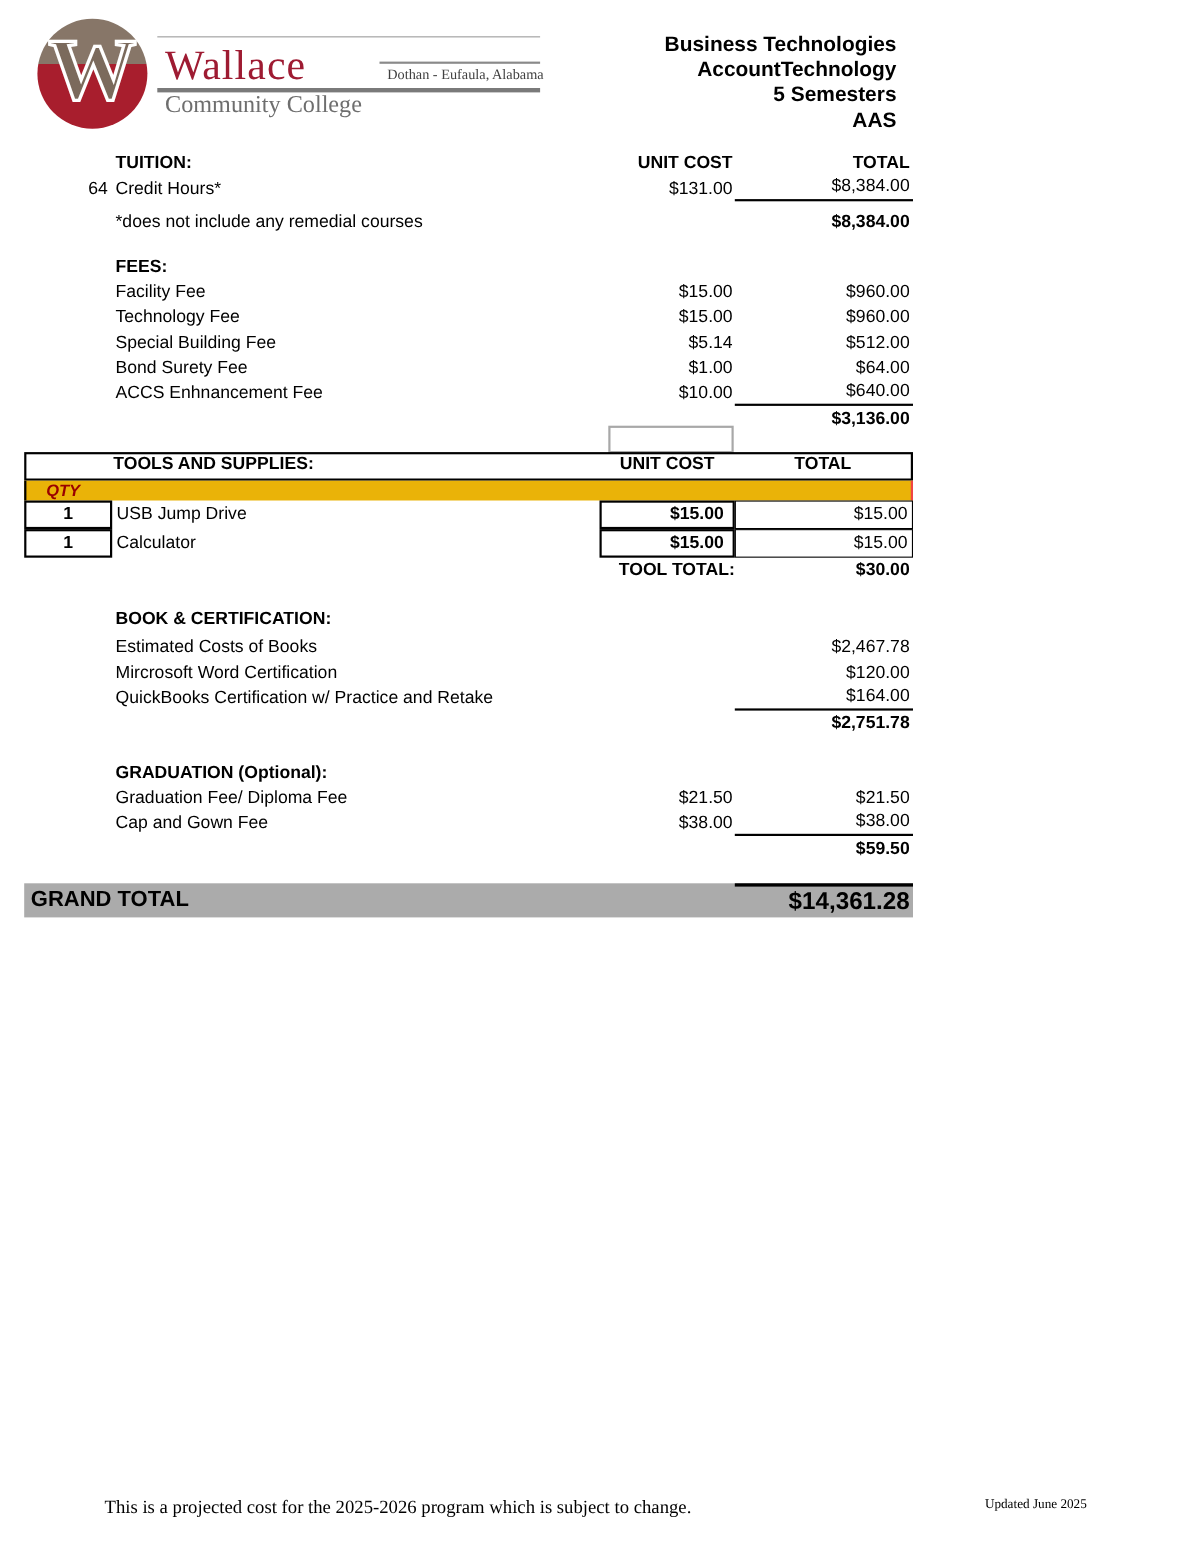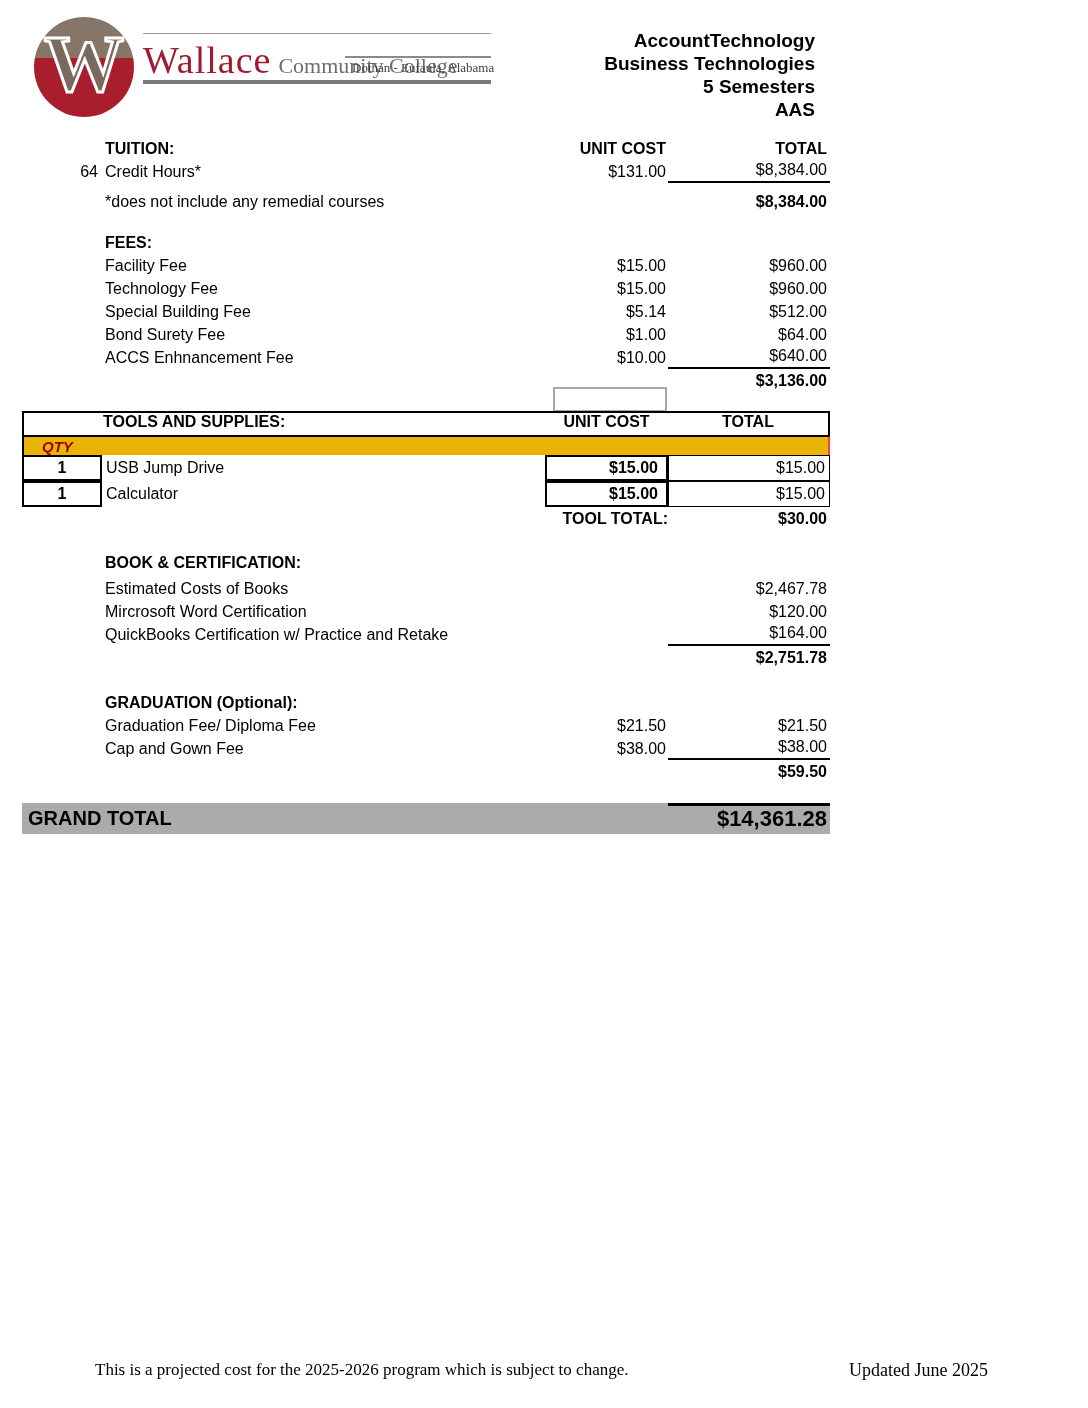--- a/index.html
+++ b/index.html
@@ -25,21 +25,21 @@
     display: flex; align-items: center; justify-content: center;
     font-family: "Liberation Serif", serif;
     font-weight: bold; font-size: 80px; line-height: 1;
     color: #7b6a5c;
     -webkit-text-stroke: 3px #ffffff;
     text-shadow: 0 0 1px #fff;
   }
   #logo-topline  { left: 143px; top: 33px; width: 348px; height: 1px; background: #9c9c9c; }
   #logo-botline  { left: 143px; top: 80px; width: 348px; height: 4px; background: #7a7a7a; }
   #logo-locline  { left: 345px; top: 56px; width: 146px; height: 2px; background: #8a8a8a; }
-  #logo-namewrap { left: 143px; top: 38px; width: 348px; display: flex; align-items: baseline; }
+  #logo-namewrap { left: 143px; top: 38px; width: 348px; display: flex; align-items: baseline; flex-direction: column; }
   .wallace  { font-family: "Liberation Serif", serif; font-size: 38px; color: #9e1b32; letter-spacing: 1px; }
   .colltext { font-family: "Liberation Serif", serif; font-size: 22px; color: #6e6e6e; margin-left: 7px; }
   #logo-loc { left: 352px; top: 60px; font-family: "Liberation Serif", serif; font-size: 13px; color: #404040; }
 
   
   #prog-header {
     right: 273px; top: 29px; width: 420px;
     text-align: right; font-weight: bold; font-size: 19px; line-height: 23px;
   }
 
@@ -93,39 +93,39 @@
     left: 22px; top: 803px; width: 808px; height: 31px;
     background: #ababab; display: flex; align-items: center;
   }
   #grand-topline { position: absolute; right: 0; top: 0; width: 162px; height: 3px; background: #000; }
   #grand-label { margin-left: 6px; font-size: 20px; font-weight: bold; }
   #grand-sp { flex: 1; }
   #grand-value { font-size: 22px; font-weight: bold; padding-right: 3px; }
 
   
   #footer-note    { left: 95px;  top: 1360px; font-family: "Liberation Serif", serif; font-size: 17px; }
-  #footer-updated { right: 100px; top: 1360px; font-family: "Liberation Serif", serif; font-size: 18px; text-align: right; }
+  #footer-updated { right: 100px; top: 1360px; font-family: "Liberation Serif", serif; font-size: 12px; text-align: right; }
 </style>
 </head>
 <body>
 
 <div class="abs" id="logo-circle"></div>
 <div class="abs" id="logo-w">W</div>
 <div class="abs" id="logo-topline"></div>
 <div class="abs" id="logo-namewrap">
   <span class="wallace">Wallace</span>
   <span class="colltext">Community College</span>
 </div>
 <div class="abs" id="logo-locline"></div>
 <div class="abs" id="logo-loc">Dothan - Eufaula, Alabama</div>
 <div class="abs" id="logo-botline"></div>
 
 <div class="abs" id="prog-header">
+  <div>Business Technologies</div>
   <div>AccountTechnology</div>
-  <div>Business Technologies</div>
   <div>5 Semesters</div>
   <div>AAS</div>
 </div>
 
 <div class="abs" id="content">
 
   <div class="sec" id="sec-tuition">
     <div class="row">
       <div class="c-qty"></div>
       <div class="c-label bold">TUITION:</div>

